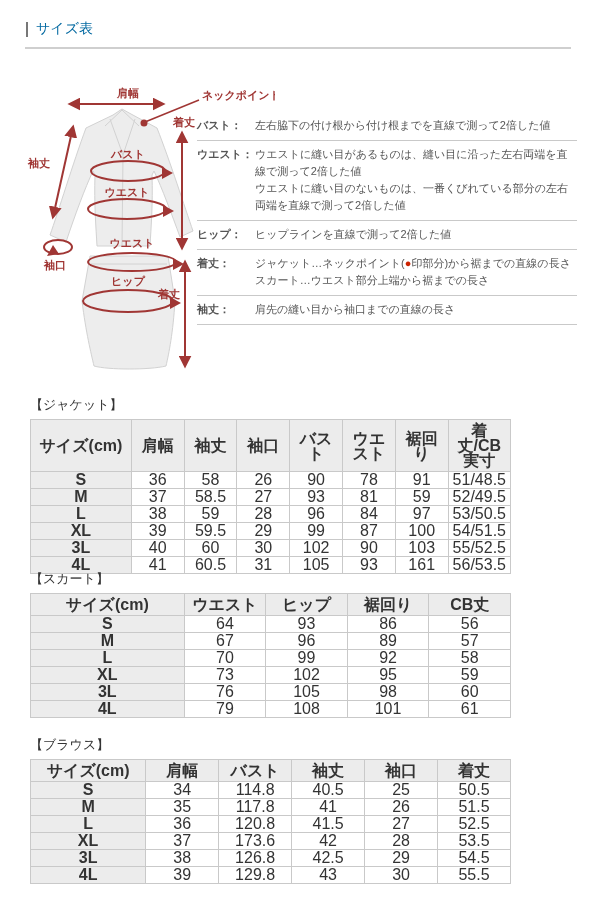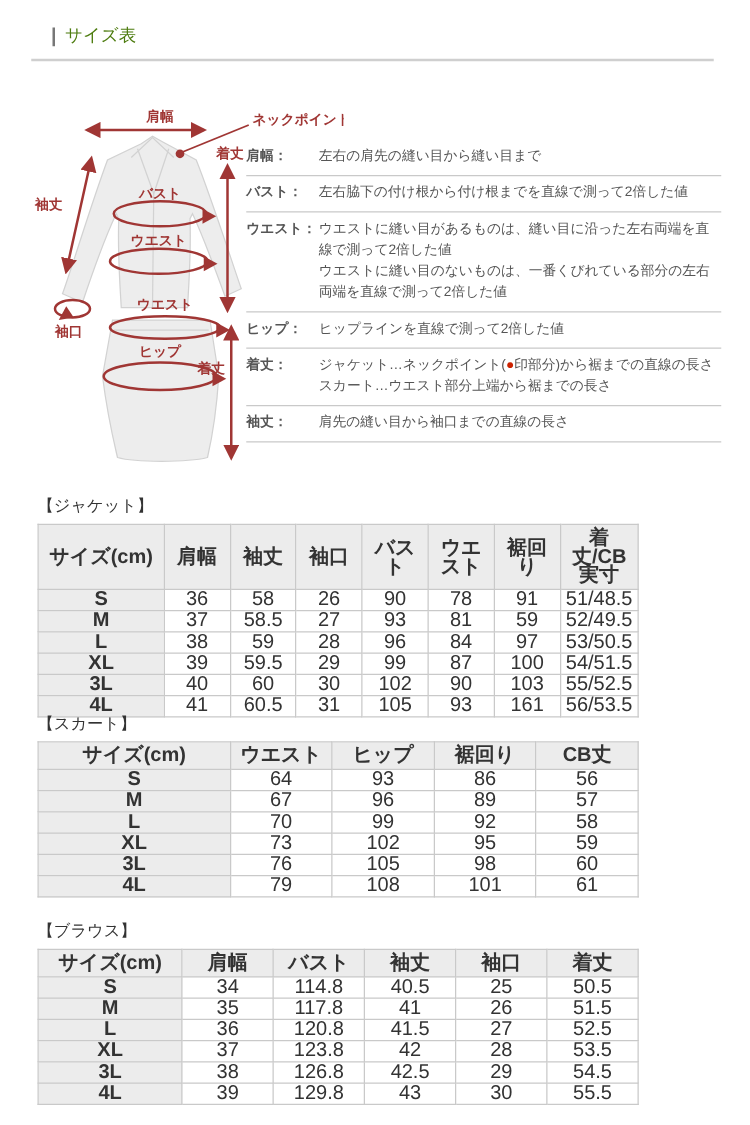--- a/index.html
+++ b/index.html
@@ -1,22 +1,22 @@
 <!DOCTYPE html>
 <html><head>
 <meta charset="utf-8">
 <style>
   * { margin:0; padding:0; box-sizing:border-box; }
   html,body { width:600px; height:900px; background:#fff; overflow:hidden;
     font-family:"Liberation Sans","DejaVu Sans",sans-serif; }
   #page { position:relative; width:600px; height:900px; background:#fff; }
 
   
-  .page-title { position:absolute; left:42px; top:20px; display:flex; align-items:center;
-    font-size:14px; color:#4d7c0f; }
+  .page-title { position:absolute; left:26px; top:20px; display:flex; align-items:center;
+    font-size:14px; color:#0369a1; }
   .title-bar { display:inline-block; width:2px; height:15px; background:#777; margin-right:8px; }
   .title-underline { position:absolute; left:25px; top:47px; width:546px; height:0;
     border-top:2px solid #cfcfcf; }
 
   
   #diagram { position:absolute; left:25px; top:83px; }
   #diagram text { font-family:"Liberation Sans","DejaVu Sans",sans-serif;
     font-size:11px; font-weight:bold; fill:#a03634; }
 
   
@@ -128,24 +128,20 @@
     </g>
 
     <g>
       <text x="155" y="215" text-anchor="end">着丈</text>
       <line x1="160" y1="179" x2="160" y2="283" stroke="#a03634" stroke-width="2" marker-start="url(#arw)" marker-end="url(#arw)"></line>
     </g>
   </svg>
 
   <div class="definitions">
     <div class="def-row">
-      <div class="def-term">肩幅：</div>
-      <div class="def-desc">左右の肩先の縫い目から縫い目まで</div>
-    </div>
-    <div class="def-row">
       <div class="def-term">バスト：</div>
       <div class="def-desc">左右脇下の付け根から付け根までを直線で測って2倍した値</div>
     </div>
     <div class="def-row">
       <div class="def-term">ウエスト：</div>
       <div class="def-desc">
         <div>ウエストに縫い目があるものは、縫い目に沿った左右両端を直線で測って2倍した値</div>
         <div>ウエストに縫い目のないものは、一番くびれている部分の左右両端を直線で測って2倍した値</div>
       </div>
     </div>
@@ -339,21 +335,21 @@
             <td>L</td>
             <td>36</td>
             <td>120.8</td>
             <td>41.5</td>
             <td>27</td>
             <td>52.5</td>
           </tr>
           <tr>
             <td>XL</td>
             <td>37</td>
-            <td>123.8</td>
+            <td>173.6</td>
             <td>42</td>
             <td>28</td>
             <td>53.5</td>
           </tr>
           <tr>
             <td>3L</td>
             <td>38</td>
             <td>126.8</td>
             <td>42.5</td>
             <td>29</td>

